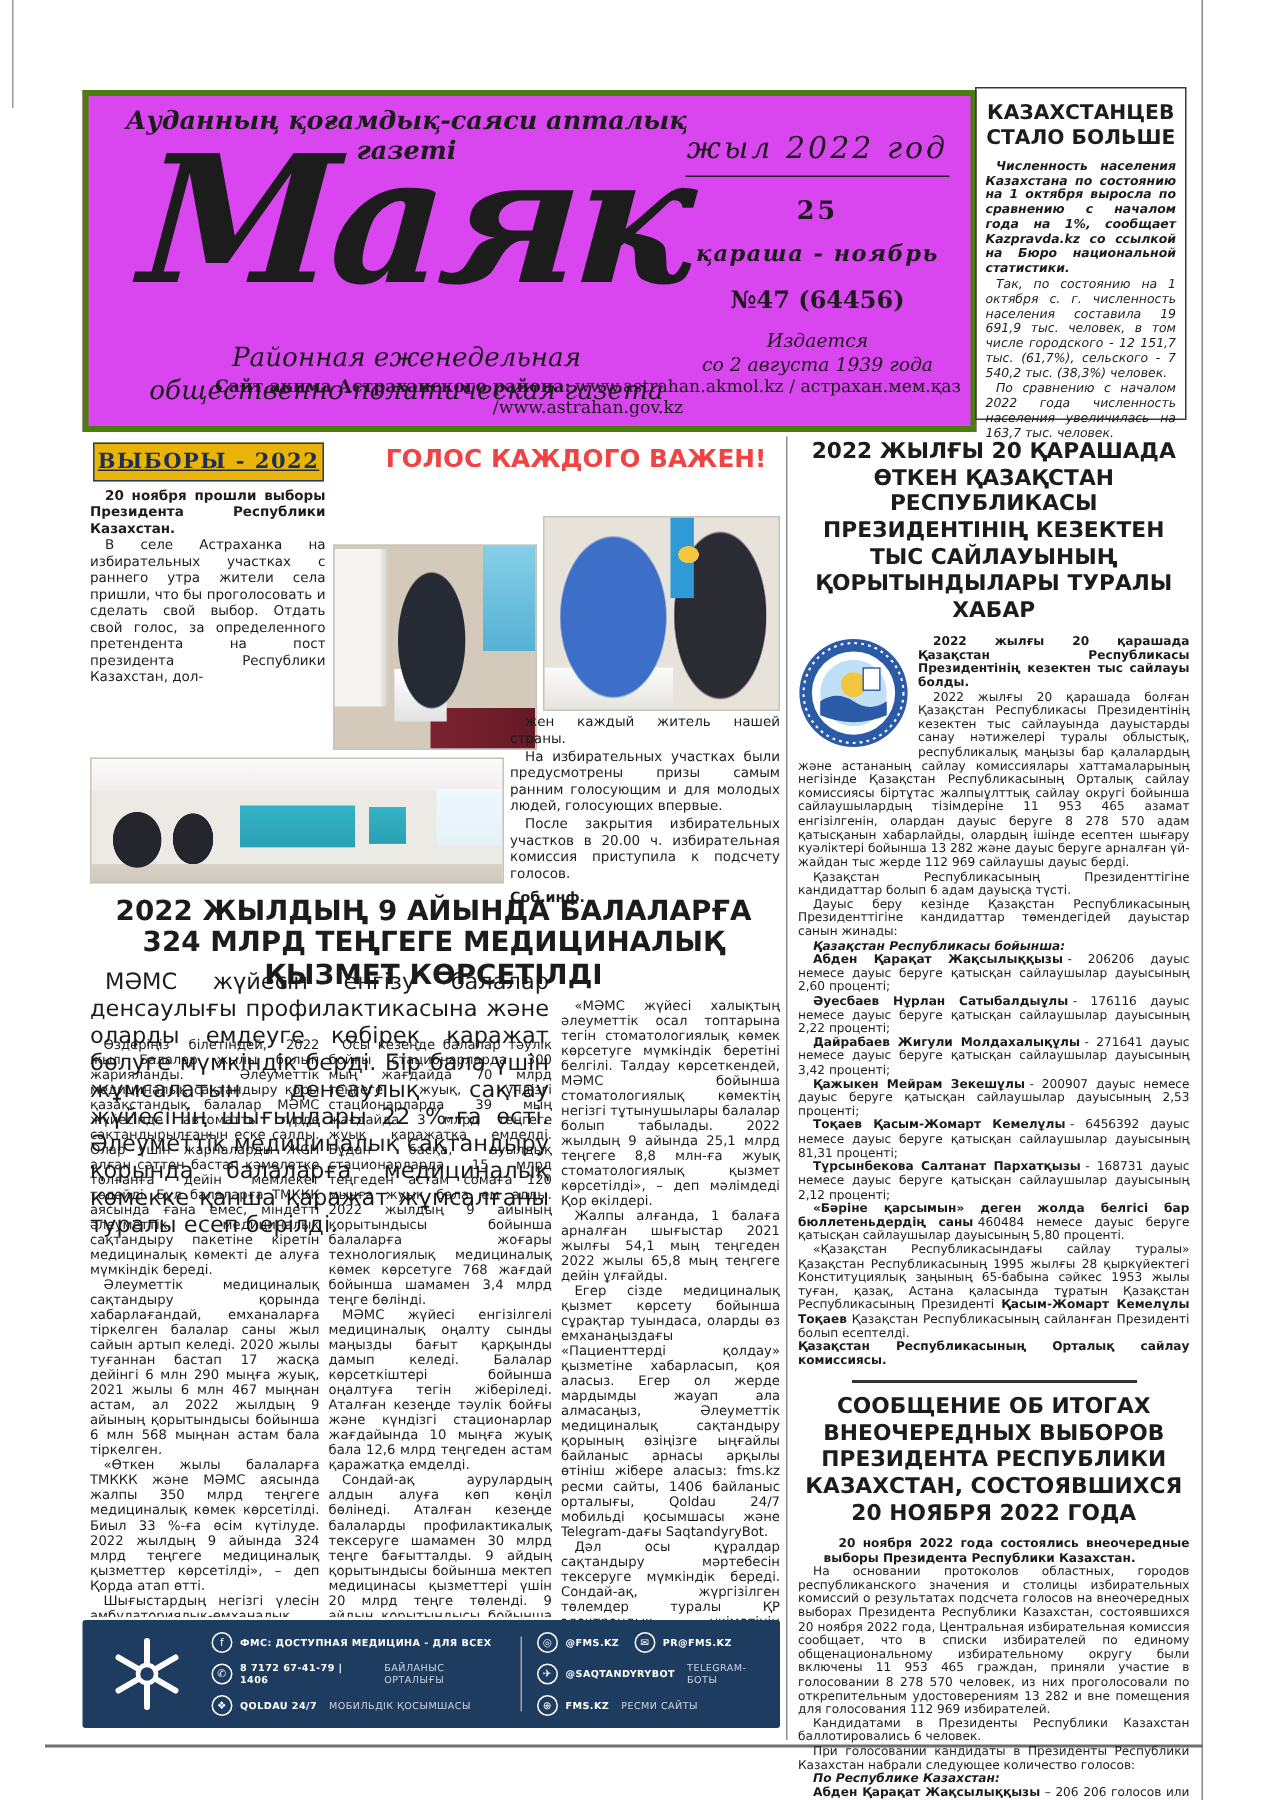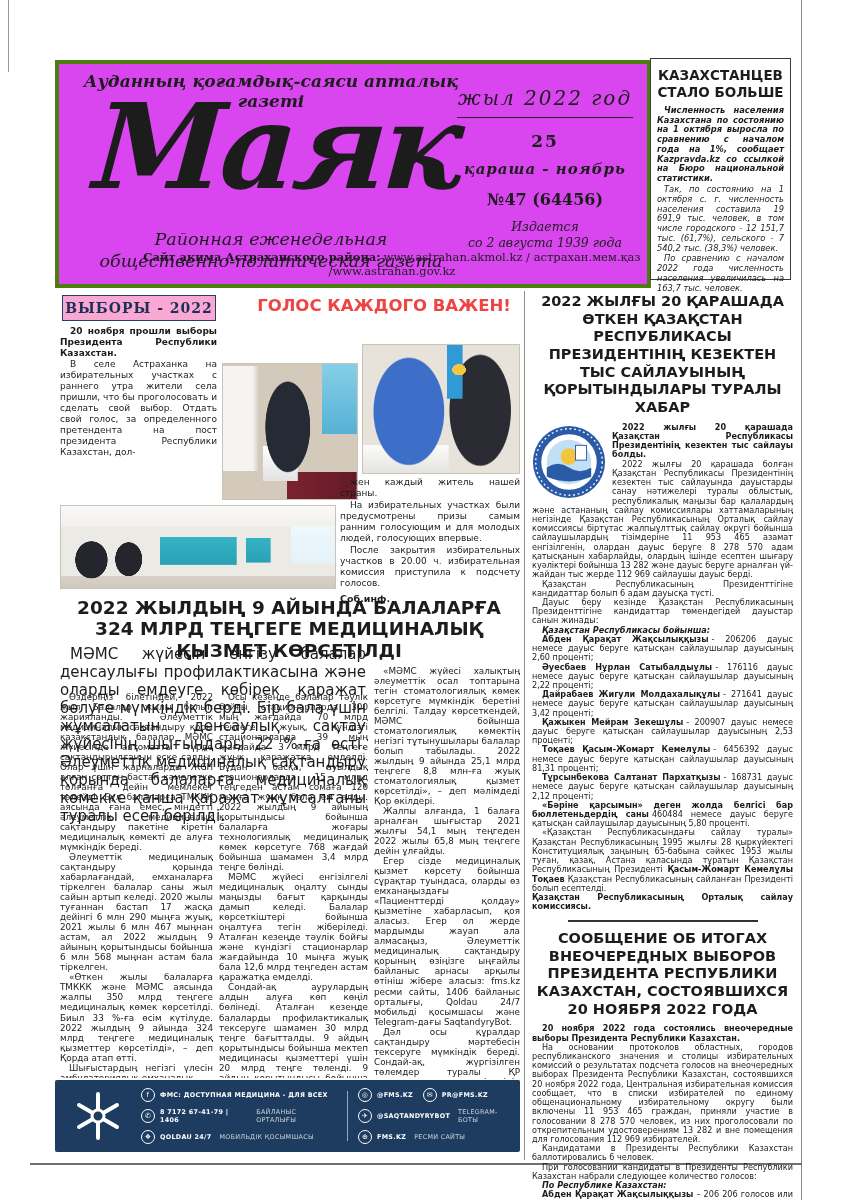--- a/index.html
+++ b/index.html
@@ -34,24 +34,24 @@
   .pop-box{position:absolute;left:650px;top:58px;width:141px;height:222px;border:1.5px solid #3a3a3a;
            padding:6px 6px;box-sizing:border-box;}
   .pop-title{font-weight:bold;font-size:13.5px;text-align:center;line-height:1.25;margin:2px 0 5px;}
   .pop-box p{margin:0 0 1px;font-size:8.3px;line-height:1.18;text-align:justify;font-style:italic;text-indent:7px;}
   .pop-box p.lead{font-weight:bold;}
 
   
   .vline{position:absolute;left:524px;top:291px;width:1px;height:869px;background:#8f8f8f;}
 
   
-  .badge{position:absolute;left:62px;top:295px;width:152px;height:24px;background:#f9a8d4;
+  .badge{position:absolute;left:62px;top:295px;width:152px;height:24px;background:#eab308;
          border:1.5px solid #22406b;display:flex;align-items:center;justify-content:center;
          font-family:"DejaVu Serif","Liberation Serif",serif;font-weight:bold;font-size:14px;
-         letter-spacing:1px;color:#1c2f56;}
+         letter-spacing:1px;color:#1c2f56;text-decoration:underline;}
   .elec-head{position:absolute;left:248px;top:296px;width:272px;text-align:center;
          font-weight:bold;font-size:16.5px;color:#ef4444;}
   .elec-col1{position:absolute;left:60px;top:326px;width:157px;font-size:9px;line-height:1.22;}
   .elec-col1 p,.elec-col2 p{margin:0;text-indent:10px;text-align:justify;}
   .elec-col1 p.lead{font-weight:bold;}
   .elec-col2{position:absolute;left:340px;top:477px;width:180px;font-size:9px;line-height:1.25;}
   .byline{font-weight:bold;margin-top:3px;font-size:9.5px;}
 
   
   .photo{position:absolute;background-repeat:no-repeat;border:1px solid #c9c4ba;box-sizing:border-box;}
@@ -110,21 +110,21 @@
            align-items:center;justify-content:center;font-size:7px;flex:0 0 auto;}
   .fms-row b{font-weight:bold;}
   .fms-row span.light{opacity:.75;margin-left:3px;}
   .fms-pair{display:flex;gap:10px;}
 
   
   .rcol{position:absolute;left:532px;top:293px;width:261px;}
   .rc-head{font-weight:bold;font-size:14.5px;text-align:center;line-height:1.22;margin:0 0 6px;}
   .rc-body{font-size:8.1px;line-height:1.14;}
   .rc-body p{margin:0;text-align:justify;text-indent:10px;}
-  .rc-body p.lead{font-weight:bold;}
+  .rc-body p.lead{font-weight:bold;margin-left:17px;}
   .rc-body p.boldp{font-weight:normal;}
   .subhead{font-weight:bold;font-style:italic;}
   .cand b{margin-right:3px;}
   .rc-sig{font-weight:bold;text-align:right;margin-top:2px;text-indent:0 !important;}
   .mini-rule{width:190px;height:1.5px;background:#333;margin:9px auto 8px;}
   .emblem{float:left;width:74px;height:74px;margin:2px 6px 2px 0;}
   .ru-head{margin-top:4px;}
 </style>
 </head>
 <body>

